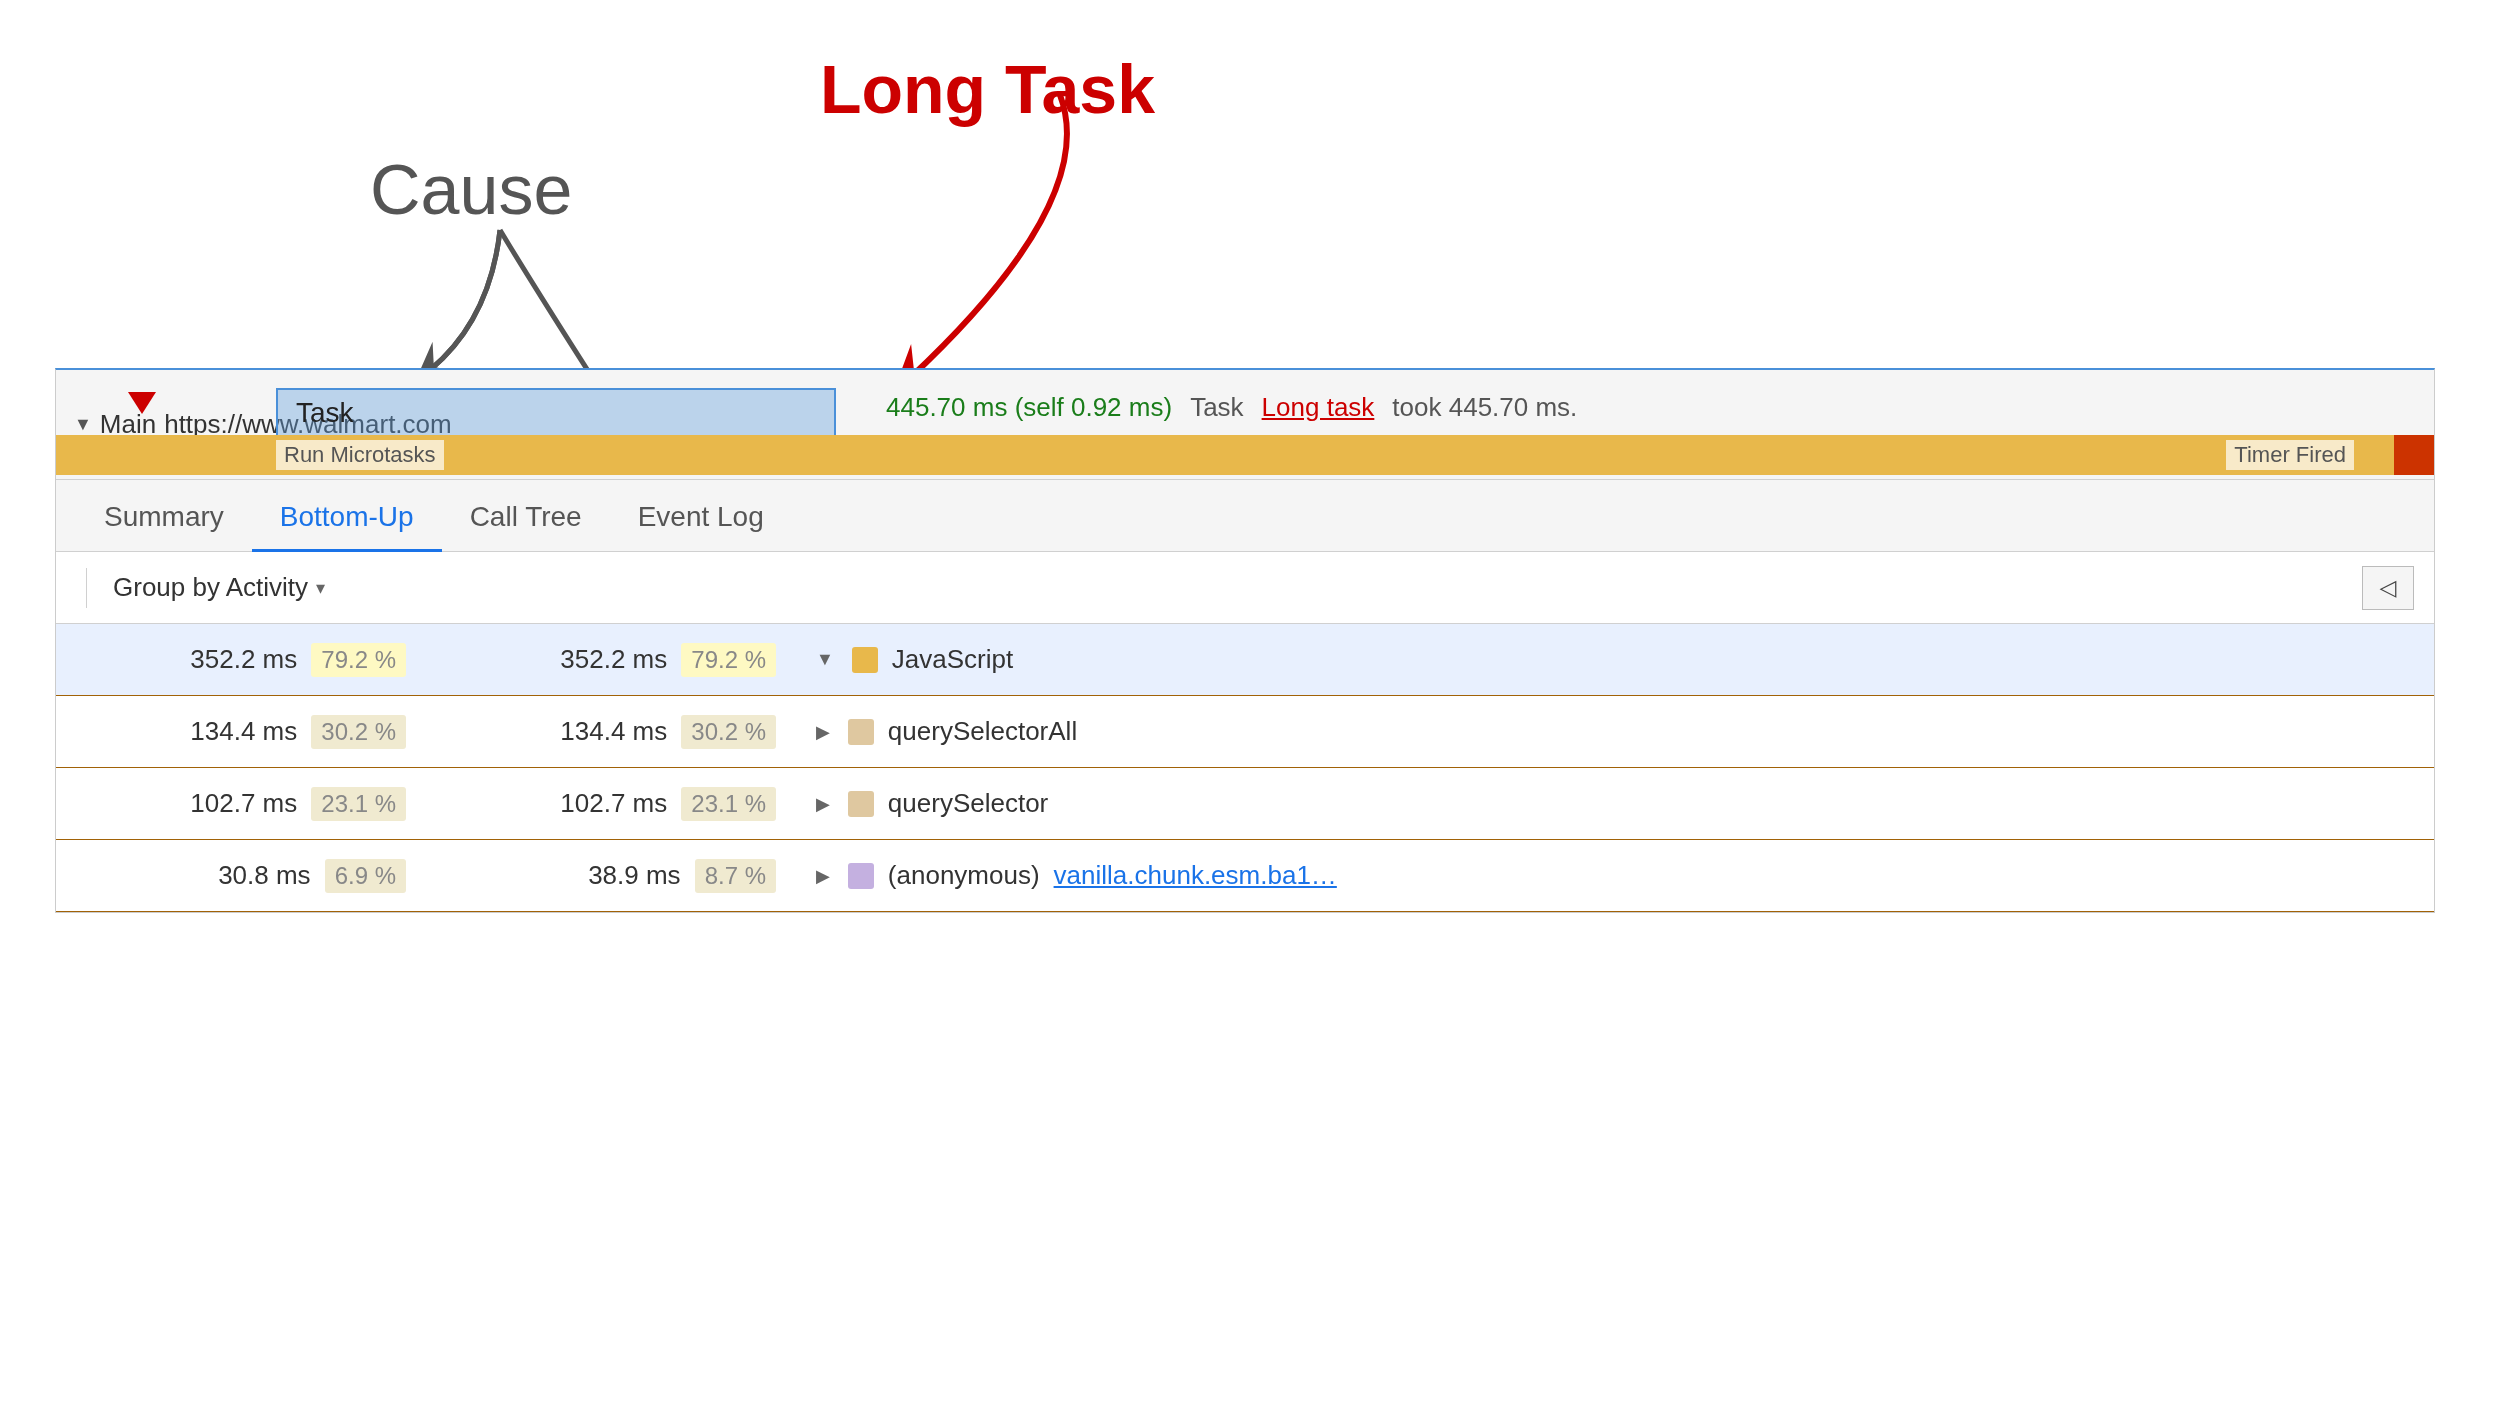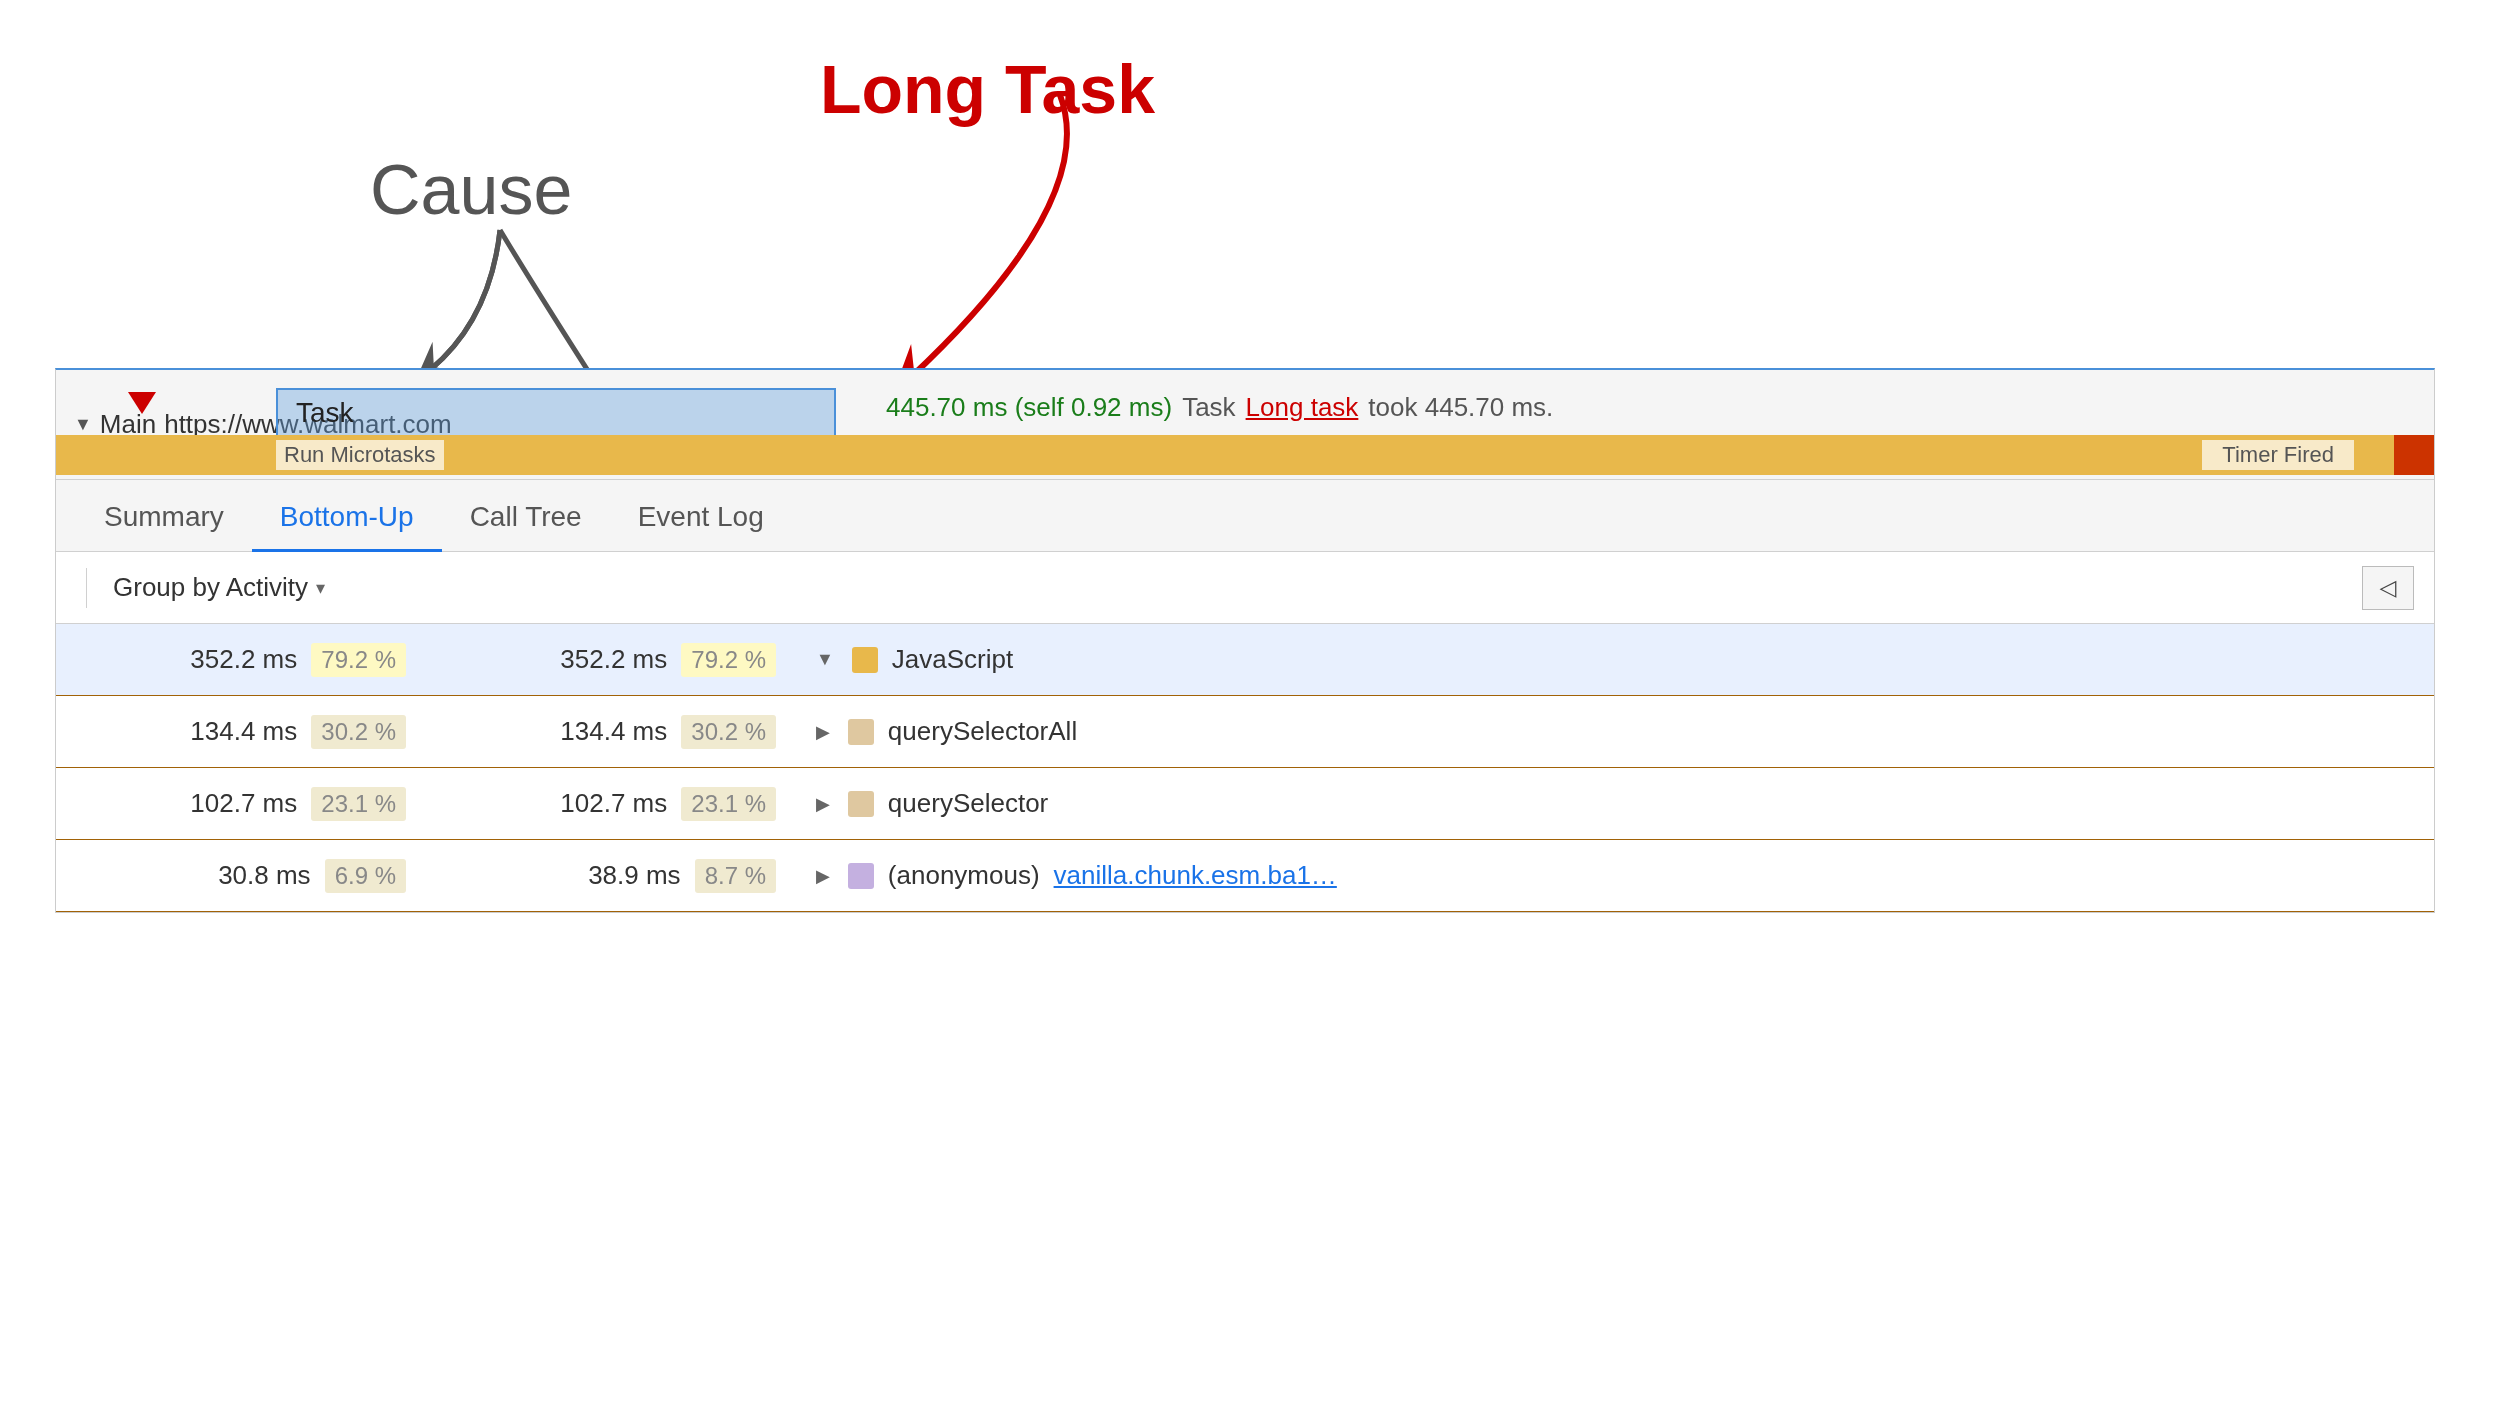--- a/index.html
+++ b/index.html
@@ -104,21 +104,21 @@
       display: flex;
       align-items: center;
     }
 
     .timeline-info {
       position: absolute;
       left: 830px;
       top: 22px;
       font-size: 26px;
       display: flex;
-      gap: 10px;
+      gap: 18px;
     }
 
     .time-green {
       color: #1a7d1a;
       font-weight: 500;
     }
 
     .time-gray {
       color: #555;
     }
@@ -148,21 +148,21 @@
       background: rgba(255,255,255,0.7);
       padding: 2px 8px;
     }
 
     .row2-label-right {
       position: absolute;
       right: 80px;
       font-size: 22px;
       color: #555;
       background: rgba(255,255,255,0.7);
-      padding: 2px 20px;
+      padding: 2px 8px;
     }
 
     
     .red-marker {
       position: absolute;
       width: 0;
       height: 0;
       border-left: 14px solid transparent;
       border-right: 14px solid transparent;
       border-top: 22px solid #cc0000;

